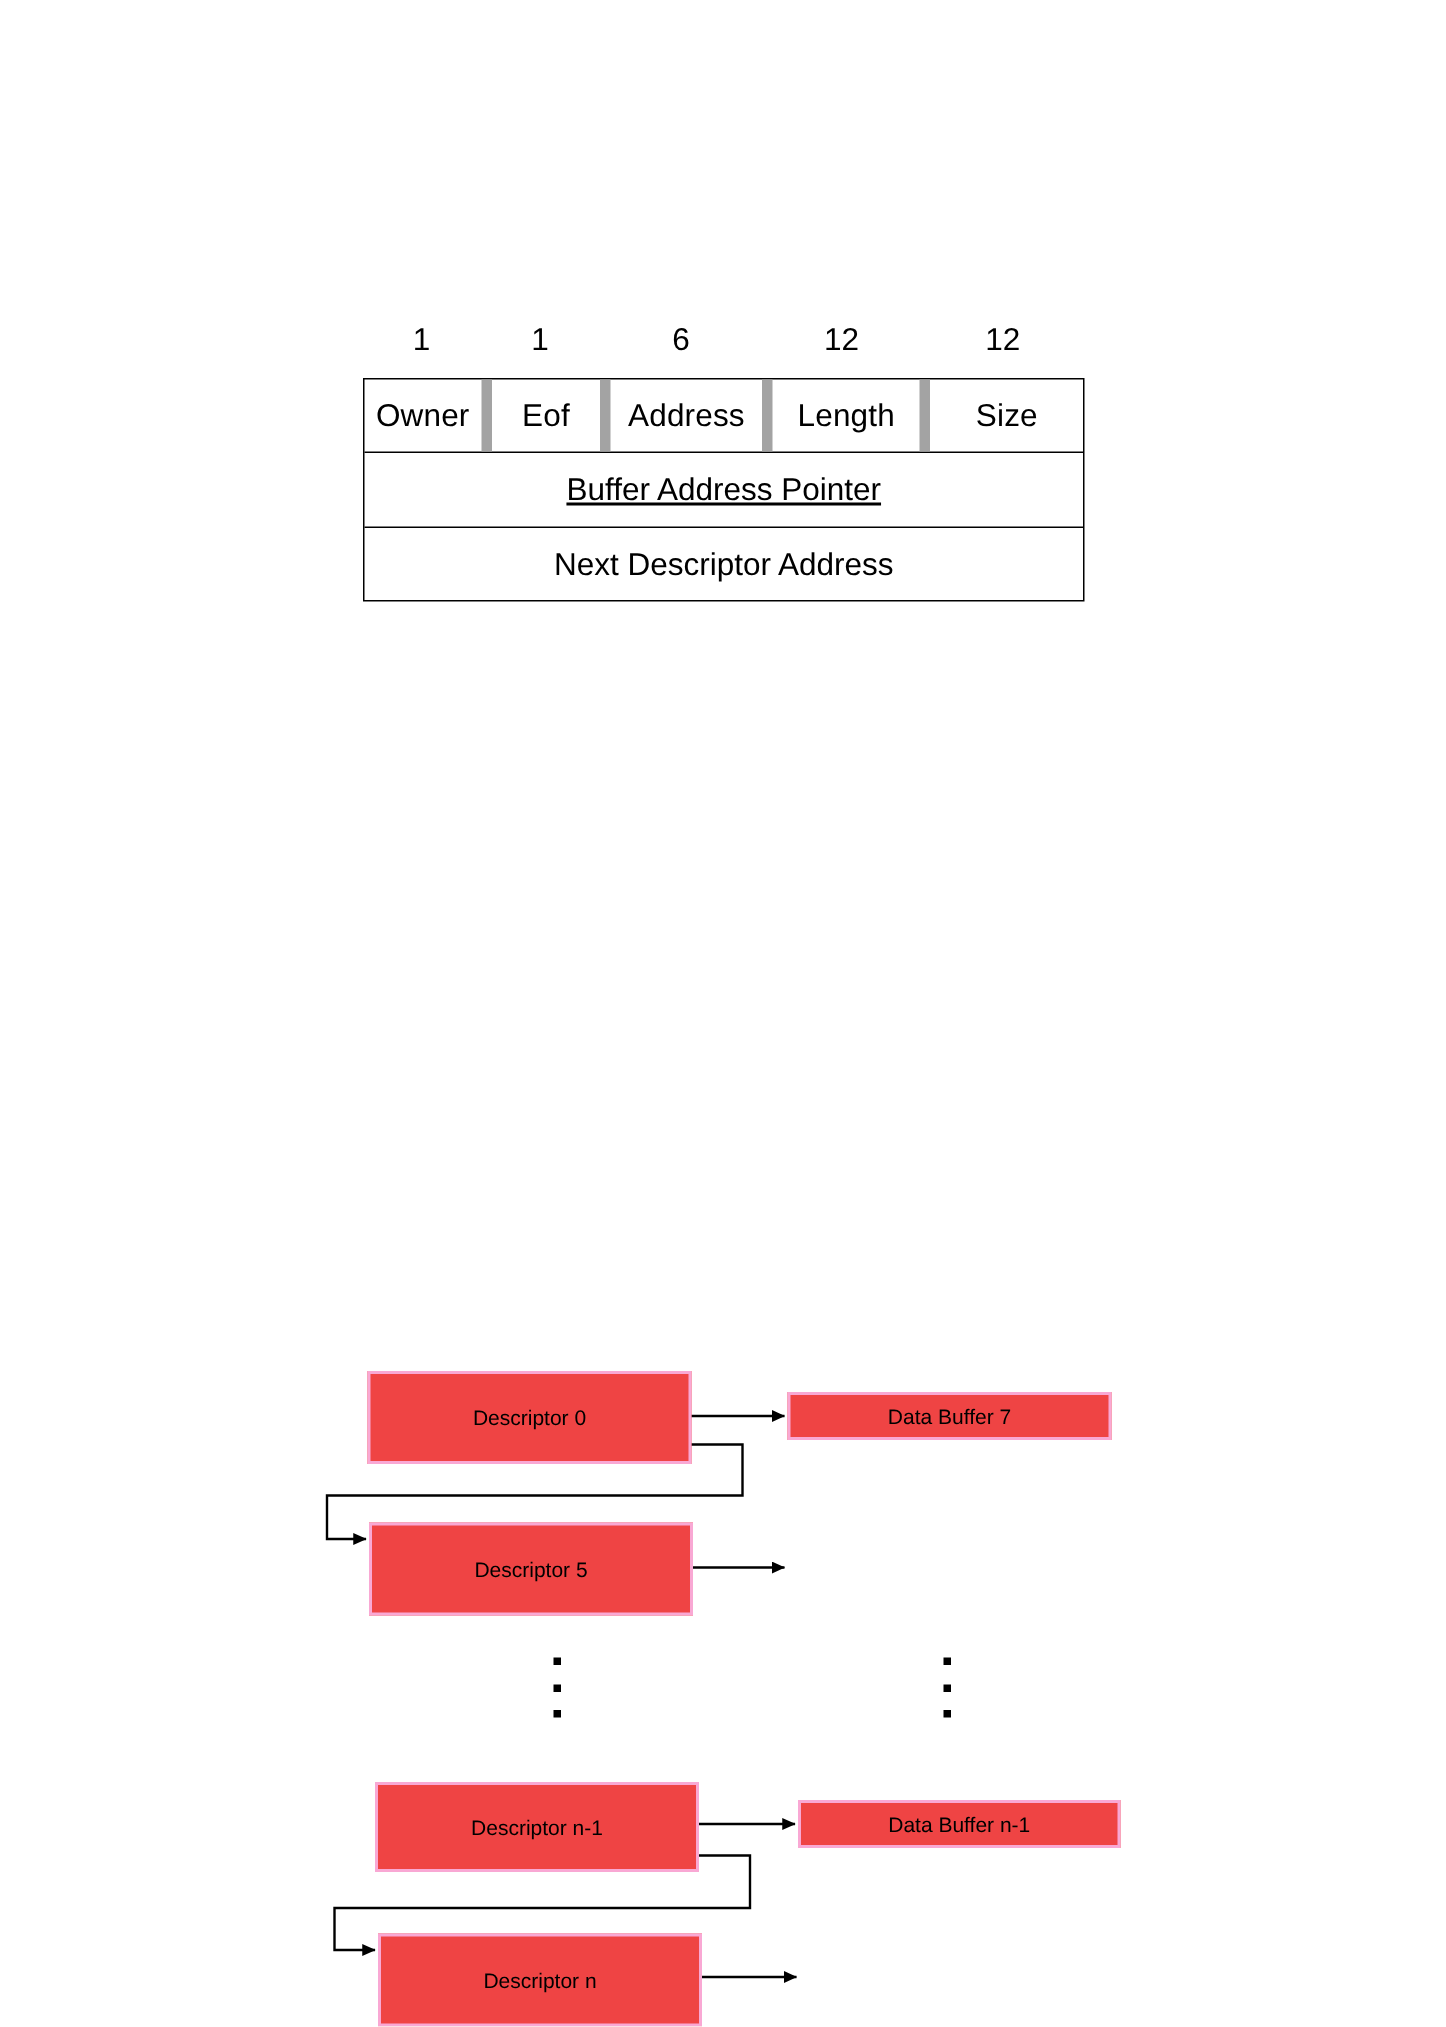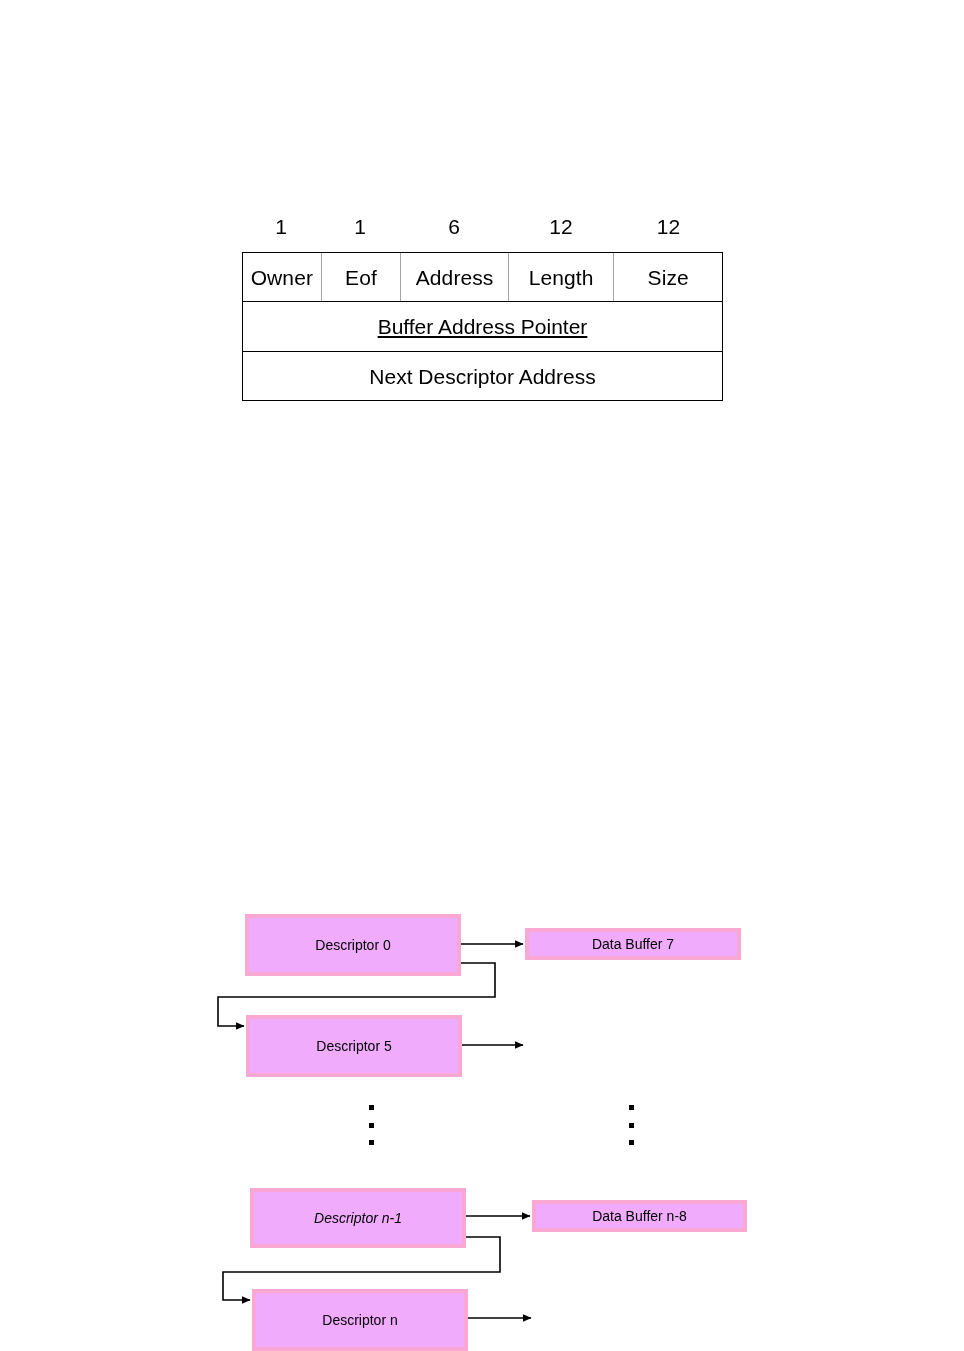--- a/index.html
+++ b/index.html
@@ -55,21 +55,21 @@
   .fmt-cell {
     box-sizing: border-box;
     display: flex;
     align-items: center;
     justify-content: center;
     font-size: 21px;
     line-height: 1;
     letter-spacing: 0.1px;
     white-space: nowrap;
   }
-  .fmt-cell + .fmt-cell { border-left: 1px solid #a3a3a3; }
+  .fmt-cell + .fmt-cell { border-left: 7px solid #a3a3a3; }
   .fmt-cell-wide {
     width: 100%;
     display: flex;
     align-items: center;
     justify-content: center;
     font-size: 21px;
     white-space: nowrap;
   }
   
   .w-owner    { width: 78px; }
@@ -85,22 +85,22 @@
     font-size: 21px;
     line-height: 1;
     text-align: center;
     white-space: nowrap;
   }
 
   
   .node {
     position: absolute;
     box-sizing: border-box;
-    border: 4px solid #f9a8d4;
-    background: #f0abfc;
+    border: 2px solid #f9a8d4;
+    background: #ef4444;
     display: flex;
     align-items: center;
     justify-content: center;
     font-size: 14px;
     line-height: 1;
     white-space: nowrap;
   }
 
   
   #connectors {
@@ -177,18 +177,18 @@
   <div class="node" style="left:246px; top:1015px; width:216px; height:62px;">Descriptor 5</div>
 
   <div class="dot" style="left:369px; top:1105px;"></div>
   <div class="dot" style="left:369px; top:1123px;"></div>
   <div class="dot" style="left:369px; top:1140px;"></div>
 
   <div class="dot" style="left:629px; top:1105px;"></div>
   <div class="dot" style="left:629px; top:1123px;"></div>
   <div class="dot" style="left:629px; top:1140px;"></div>
 
-  <div class="node" style="left:250px; top:1188px; width:216px; height:60px;font-style:italic;">Descriptor n-1</div>
-  <div class="node" style="left:532px; top:1200px; width:215px; height:32px;">Data Buffer n-8</div>
+  <div class="node" style="left:250px; top:1188px; width:216px; height:60px;">Descriptor n-1</div>
+  <div class="node" style="left:532px; top:1200px; width:215px; height:32px;">Data Buffer n-1</div>
 
   <div class="node" style="left:252px; top:1289px; width:216px; height:62px;">Descriptor n</div>
 
 </div>
 
 </body></html>

